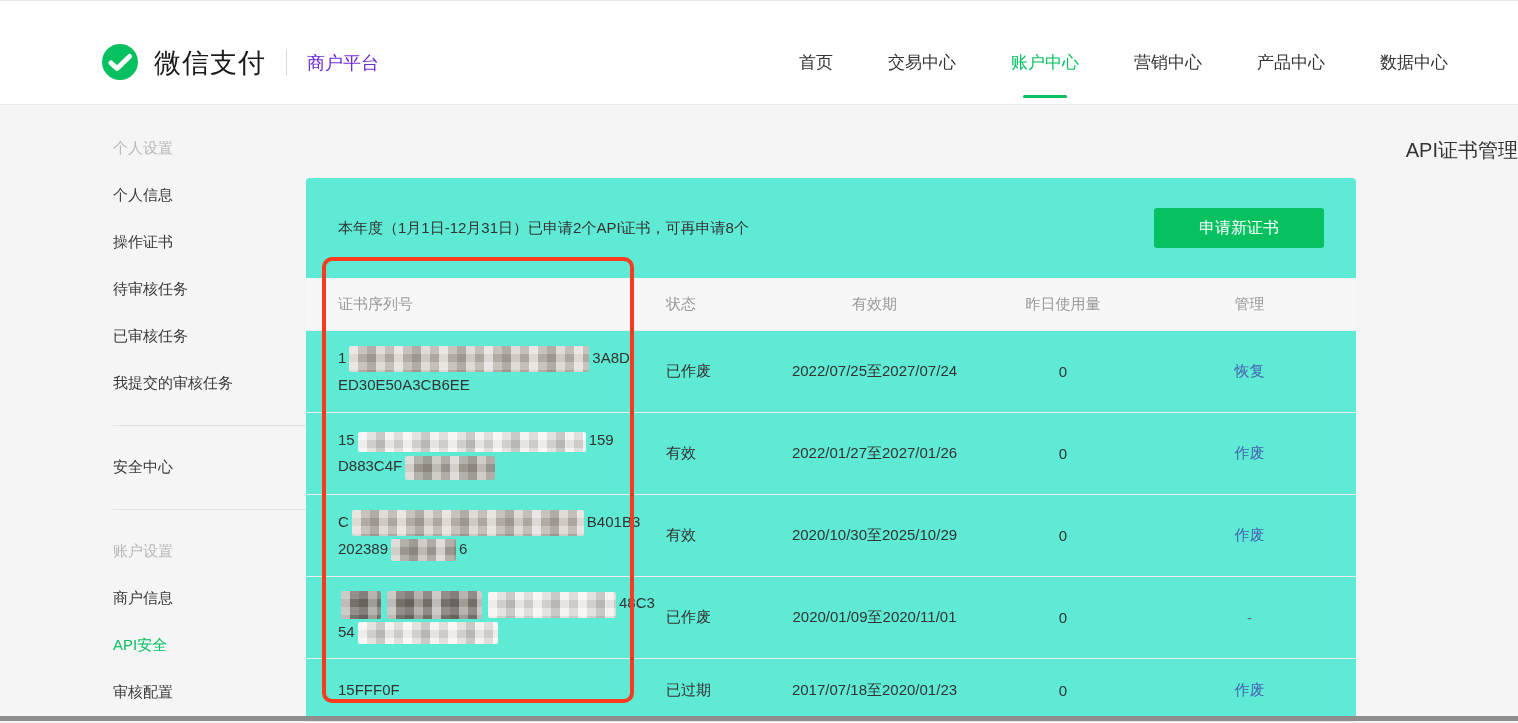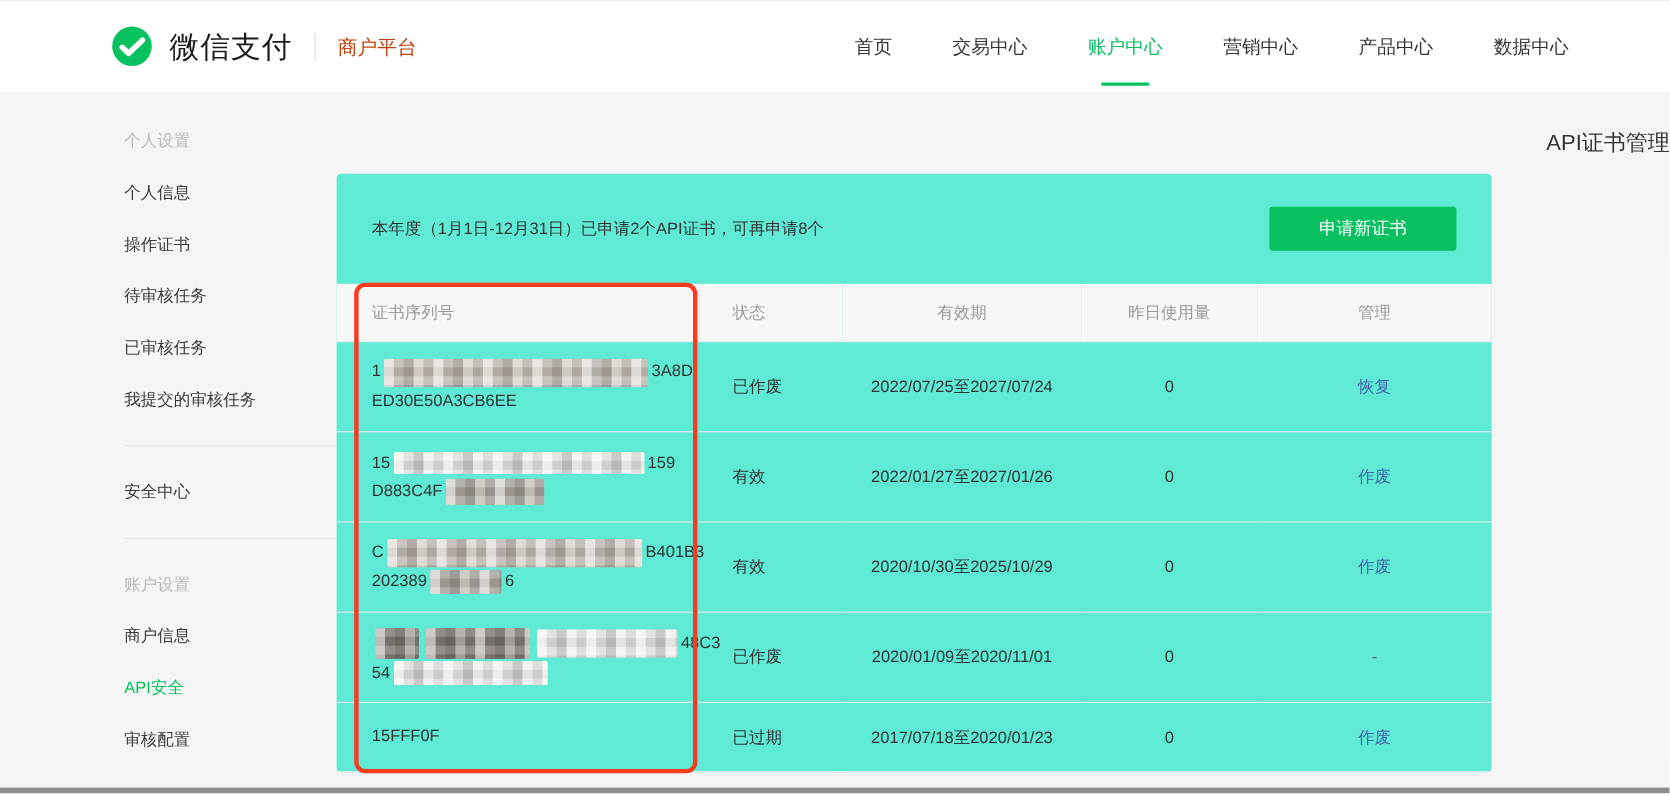--- a/index.html
+++ b/index.html
@@ -1,24 +1,24 @@
 <!DOCTYPE html>
 <html><head>
 <meta charset="utf-8">
 <style>
   html,body{margin:0;padding:0;background:#fff;}
   .page{position:relative;width:1518px;height:723px;overflow:hidden;background:#fff;
         font-family:"Liberation Sans",sans-serif;color:#333;border-top:1px solid #eaeaea;box-sizing:border-box;}
 
   
-  .top-header{height:84px;background:#fff;display:flex;align-items:center;border-bottom:1px solid #e7e7e7;box-sizing:border-box;padding-left:100px;padding-right:92px;}
+  .top-header{height:84px;background:#fff;display:flex;align-items:center;border-bottom:1px solid #e7e7e7;box-sizing:border-box;padding-left:100px;padding-right:70px;margin-top:20px;}
   .logo-icon{width:40px;height:40px;flex:0 0 auto;}
   .brand{font-size:27px;color:#1a1a1a;margin-left:14px;letter-spacing:1px;}
   .hdr-divider{width:1px;height:26px;background:#d9d9d9;margin:0 20px;}
-  .portal{font-size:18px;color:#c2410c;}
+  .portal{font-size:18px;color:#6d28d9;}
   .main-nav{margin-left:auto;display:flex;align-items:center;}
   .nav-item{font-size:17px;color:#333;text-decoration:none;margin-left:55px;position:relative;padding:10px 0;cursor:pointer;}
   .nav-item.active{color:#07C160;}
   .nav-item.active::after{content:"";position:absolute;left:50%;transform:translateX(-50%);bottom:-14px;width:44px;height:3px;background:#07C160;border-radius:2px;}
 
   
   .body-wrap{display:flex;height:638px;background:#f5f5f5;}
   .sidebar{width:306px;box-sizing:border-box;padding:20px 0 0 113px;flex:0 0 auto;}
   .side-header{height:47px;display:flex;align-items:center;font-size:15px;color:#b9b9b9;}
   .side-item{height:47px;display:flex;align-items:center;font-size:15px;color:#3a3a3a;cursor:pointer;}

